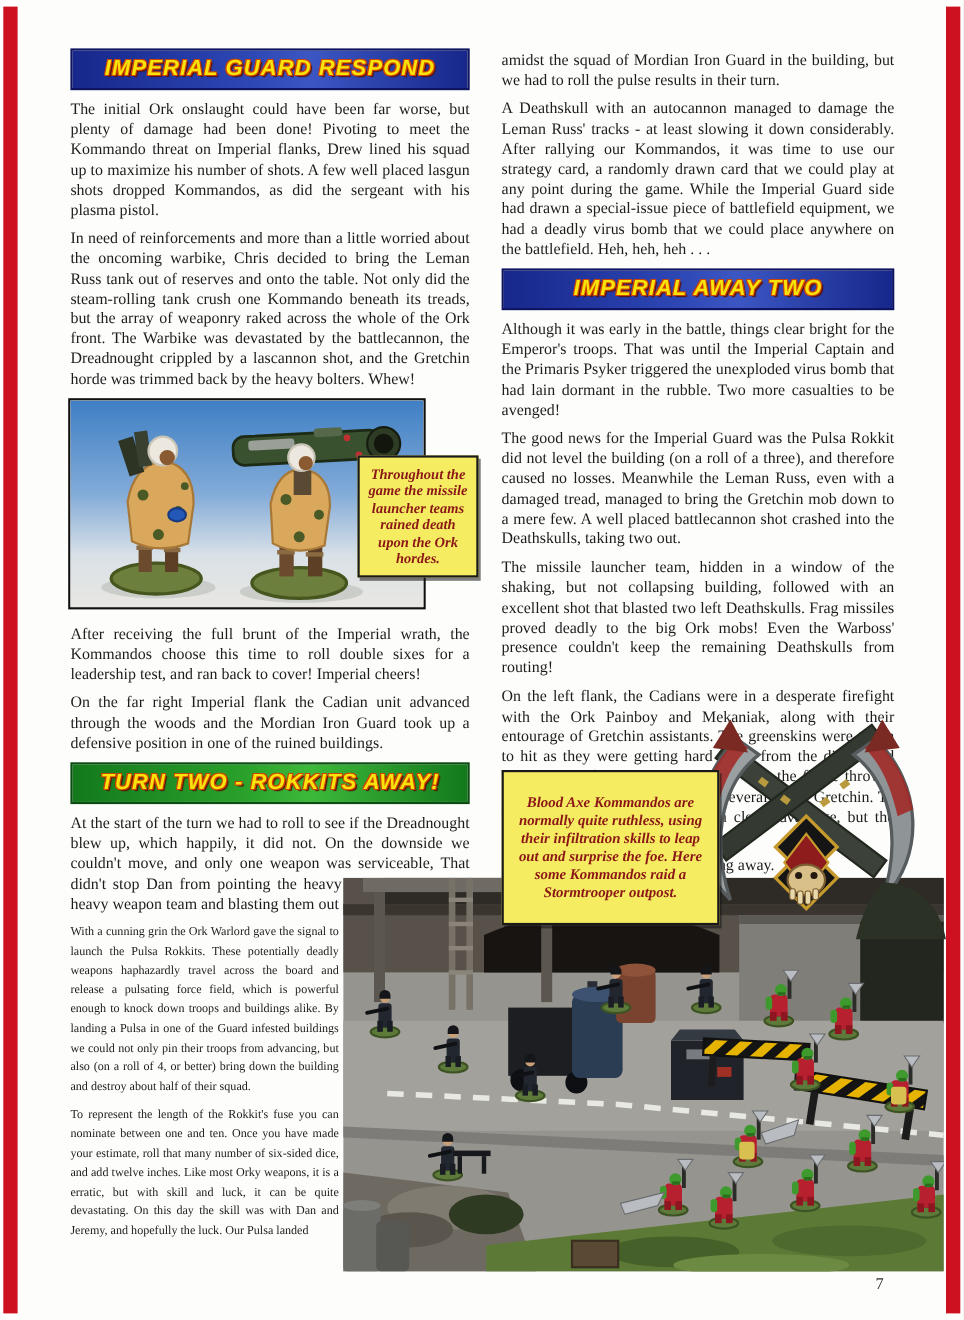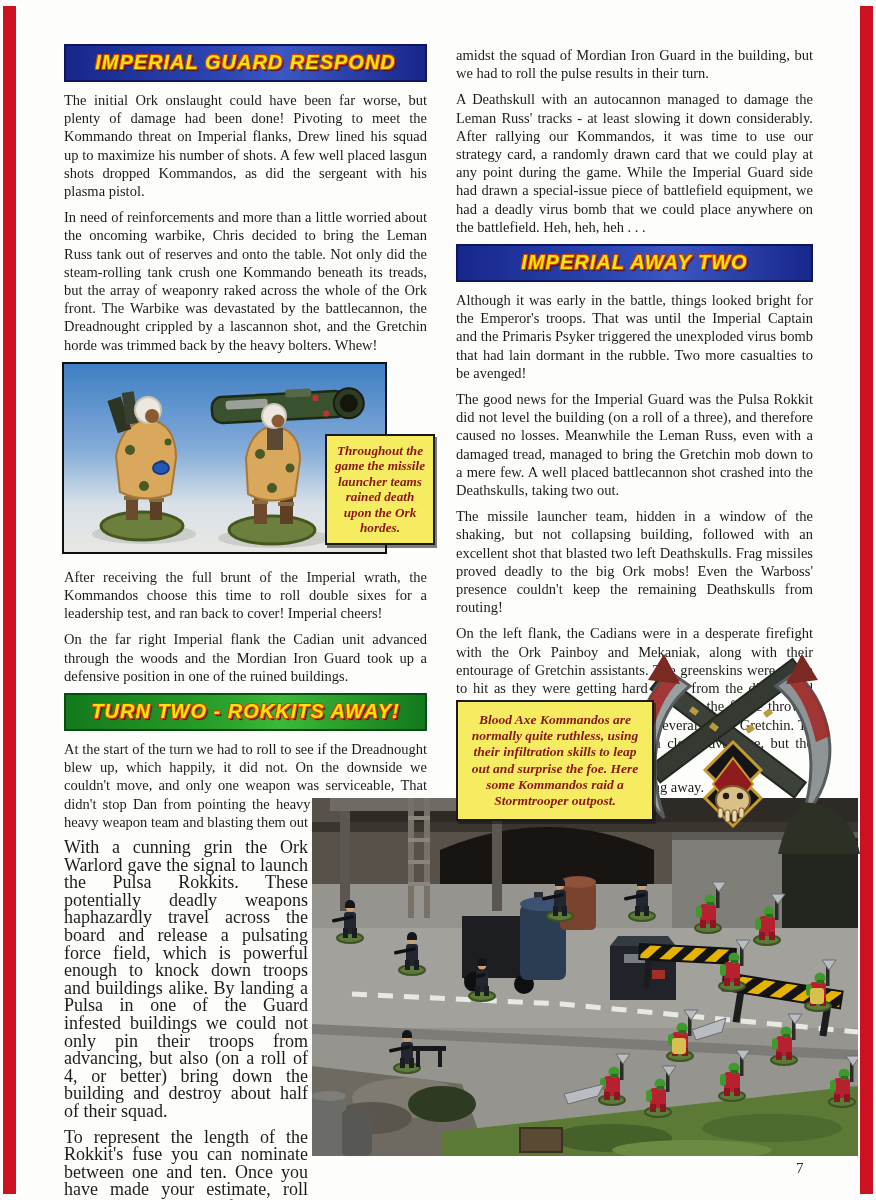--- a/index.html
+++ b/index.html
@@ -9,41 +9,41 @@
   #edge-left{left:3px;} #edge-right{left:860px;}
 
   
   .col{position:absolute;top:0;}
   #col-left{left:64px;width:363px;}
   #col-right{left:456px;width:357px;}
 
   
   .bodytext p{font-size:14.5px;line-height:18.2px;margin:0 0 8px 0;text-align:justify;}
   .narrow{width:244px;}
-  .narrow p{font-size:18px;line-height:17.6px;}
+  .narrow p{font-size:11px;line-height:17.6px;}
   .wrap-tail{width:252px;font-size:14.5px;line-height:18.2px;text-align:justify;margin:0 0 6px 0;}
 
   
   .banner{position:relative;margin:0 0 9px 0;padding:5px 4px 6px;text-align:center;
           font-family:"Liberation Sans",sans-serif;font-weight:bold;font-style:italic;
           font-size:20px;letter-spacing:1px;color:#f8e40a;
           text-shadow:-1px -1px 0 #cf4300,1px -1px 0 #cf4300,-1px 1px 0 #cf4300,1px 1px 0 #cf4300,2px 2px 1px #5a1000;}
   .banner.blue{background:linear-gradient(90deg,#17278b,#2d47b5 45%,#3c57c4 60%,#17278b);border:2px solid #0e1560;}
   .banner.green{background:linear-gradient(90deg,#13791c,#2ba32c 45%,#3db93a 60%,#13791c);border:2px solid #0a4d10;}
   #banner-respond{margin-top:44px;}
   #banner-turn-two-right{margin-top:2px;}
   #banner-rokkits{margin-top:6px;}
 
   
   #photo1-wrap{position:relative;margin:6px 0 14px -2px;width:325px;height:192px;}
   #photo1{width:325px;height:192px;border:2px solid #101010;box-sizing:border-box;display:block;}
   .caption-box{background:#f6ec62;border:2px solid #1a1a1a;box-shadow:2px 3px 0 rgba(20,20,20,.55);
                color:#8a1616;font-weight:bold;font-style:italic;text-align:center;}
-  #caption1{position:absolute;right:-48px;top:72px;width:96px;padding:7px 5px;font-size:13.2px;line-height:15.5px;z-index:4;}
-  #caption2{position:absolute;left:456px;top:700px;width:178px;padding:10px 8px;font-size:13.5px;line-height:16.2px;z-index:3;}
+  #caption1{position:absolute;right:-48px;top:52px;width:96px;padding:7px 5px;font-size:13.2px;line-height:15.5px;z-index:4;}
+  #caption2{position:absolute;left:456px;top:700px;width:178px;padding:20px 8px;font-size:13.5px;line-height:16.2px;z-index:3;}
 
   
   #photo2-wrap{position:absolute;left:312px;top:798px;width:546px;height:358px;z-index:1;}
   #photo2{width:546px;height:358px;display:block;}
   #glyph-wrap{position:absolute;left:606px;top:650px;width:254px;height:204px;z-index:2;}
 
   #page-number{position:absolute;left:796px;top:1160px;font-size:15px;color:#2a2a2a;}
 </style>
 </head>
 <body>
@@ -139,21 +139,21 @@
 
   <div class="col bodytext" id="col-right" style="padding-top:46px">
     <div>
         <p>amidst the squad of Mordian Iron Guard in the building, but we had to roll the pulse results in their turn.</p>
         <p>A Deathskull with an autocannon managed to damage the Leman Russ' tracks - at least slowing it down considerably. After rallying our Kommandos, it was time to use our strategy card, a randomly drawn card that we could play at any point during the game. While the Imperial Guard side had drawn a special-issue piece of battlefield equipment, we had a deadly virus bomb that we could place anywhere on the battlefield. Heh, heh, heh . . .</p>
       </div>
 
     <div class="banner blue" id="banner-turn-two-right">IMPERIAL AWAY TWO</div>
 
     <div>
-        <p>Although it was early in the battle, things looked bright for the Emperor's troops. That was until the Imperial Captain and the Primaris Psyker triggered the unexploded virus bomb that had lain dormant in the rubble. Two more casualties to be avenged!</p>
+        <p>Although it was early in the battle, things clear bright for the Emperor's troops. That was until the Imperial Captain and the Primaris Psyker triggered the unexploded virus bomb that had lain dormant in the rubble. Two more casualties to be avenged!</p>
         <p>The good news for the Imperial Guard was the Pulsa Rokkit did not level the building (on a roll of a three), and therefore caused no losses. Meanwhile the Leman Russ, even with a damaged tread, managed to bring the Gretchin mob down to a mere few. A well placed battlecannon shot crashed into the Deathskulls, taking two out.</p>
         <p>The missile launcher team, hidden in a window of the shaking, but not collapsing building, followed with an excellent shot that blasted two left Deathskulls. Frag missiles proved deadly to the big Ork mobs! Even the Warboss' presence couldn't keep the remaining Deathskulls from routing!</p>
         <p>On the left flank, the Cadians were in a desperate firefight with the Ork Painboy and Mekaniak, along with their entourage of Gretchin assistants. The greenskins were tough to hit as they were getting hard cover from the dilapidated buildings. Unfortunately the Cadian with the flame thrower fell a few inches short of roasting several of the Gretchin. To this stage neither side had won a clear advantage, but the Imperial Guard</p>
       </div>
 
     <p class="wrap-tail">seemed to be on the verge of pulling away.</p>
   </div>
 
   <div class="caption-box" id="caption2">Blood Axe Kommandos are normally quite ruthless, using their infiltration skills to leap out and surprise the foe. Here some Kommandos raid a Stormtrooper outpost.</div>
 

